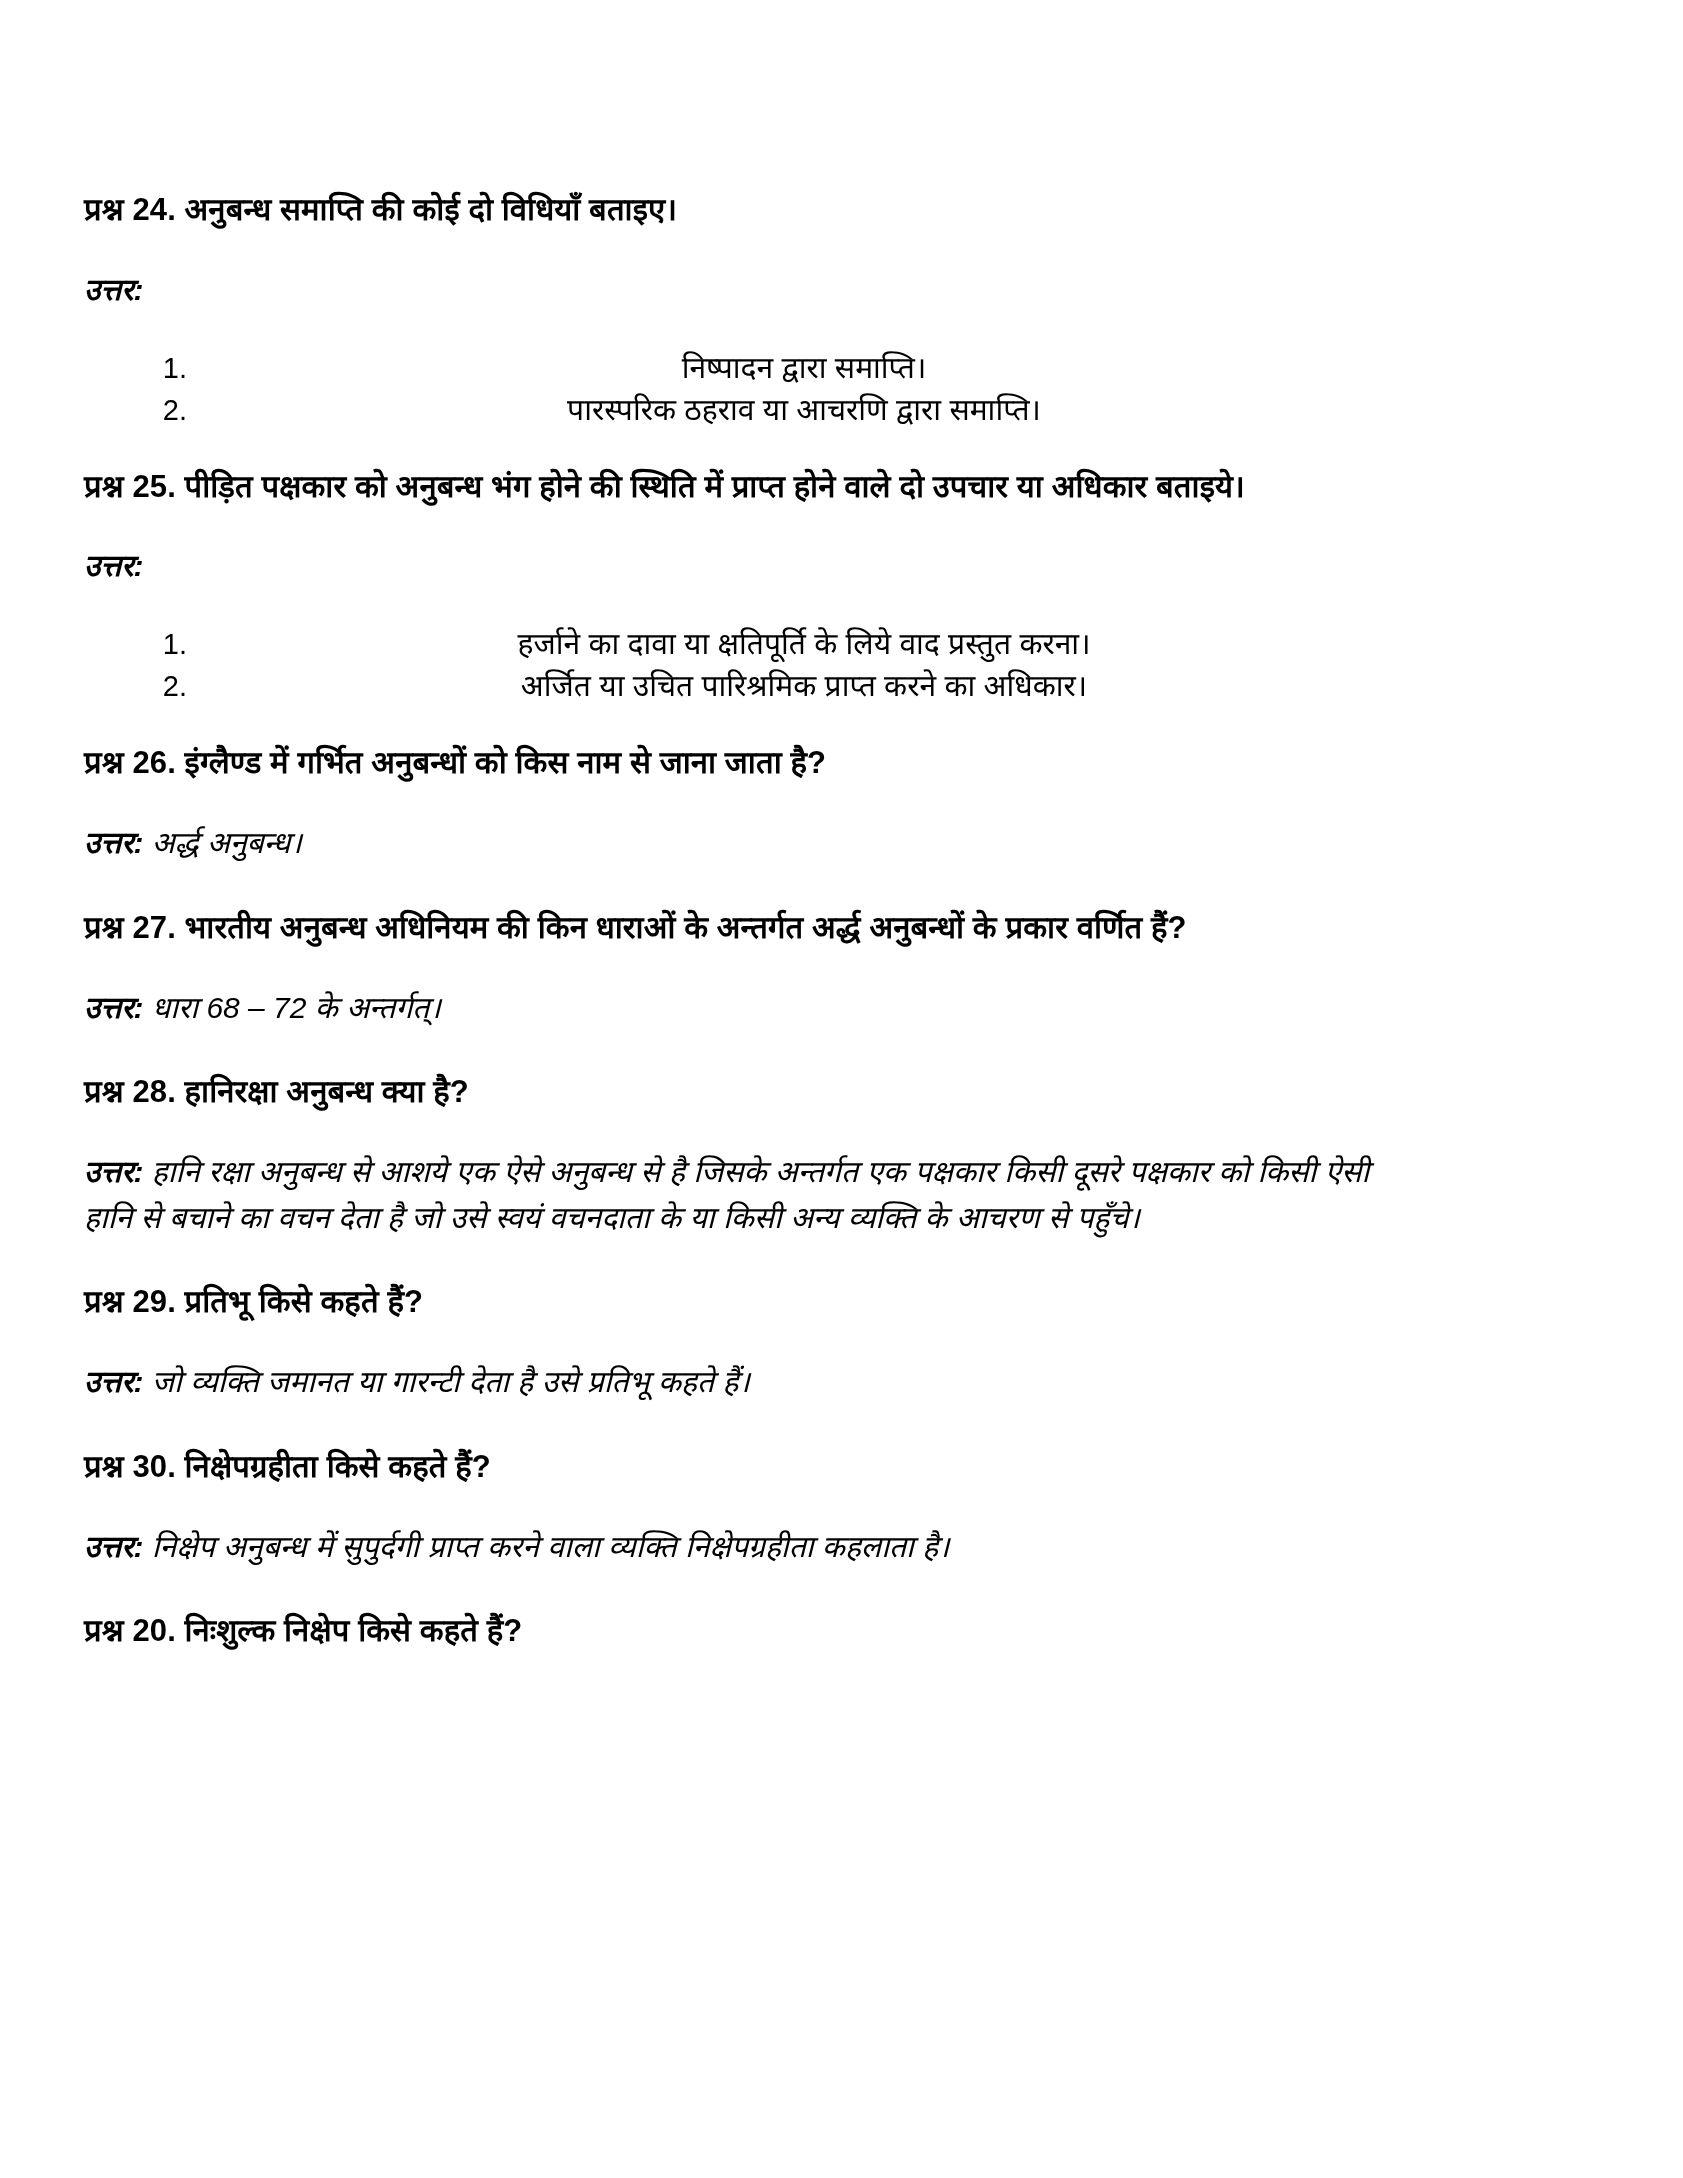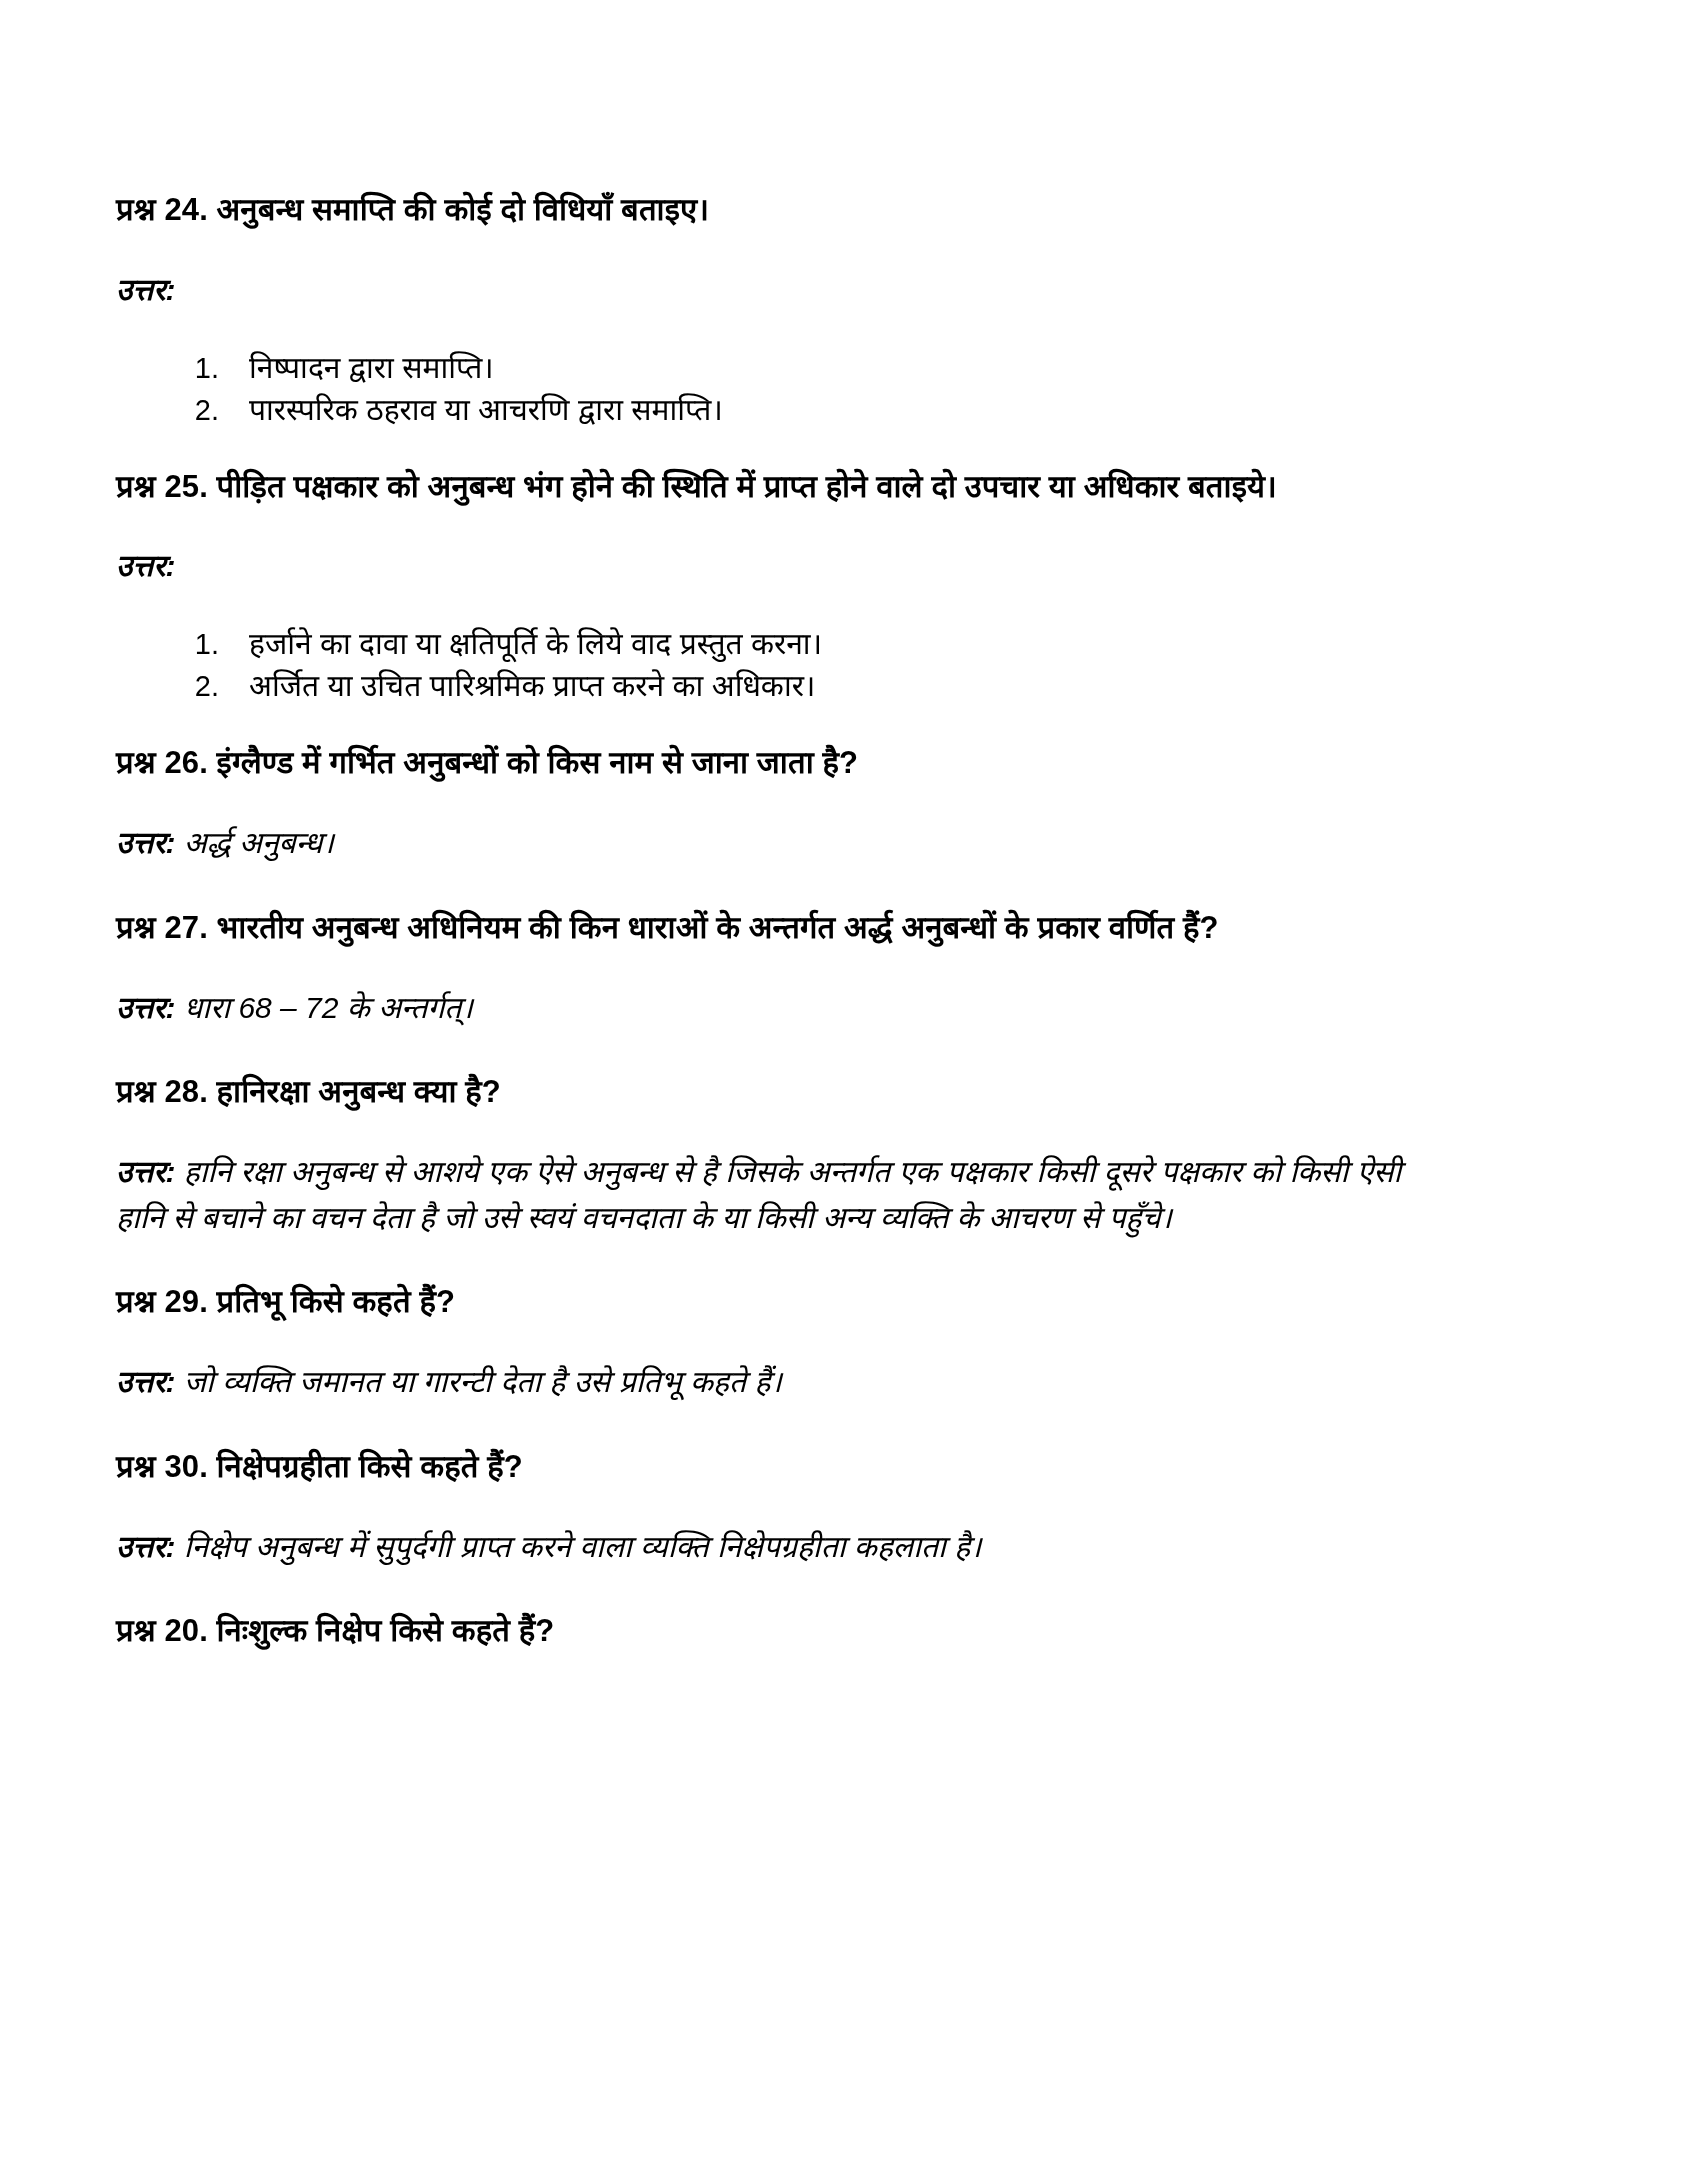--- a/index.html
+++ b/index.html
@@ -14,21 +14,21 @@
     overflow: hidden;
     font-family: "Liberation Sans", "DejaVu Sans", sans-serif;
     color: #000000;
     -webkit-font-smoothing: antialiased;
   }
 
   .page {
     box-sizing: border-box;
     width: 1683px;
     height: 1778px;
-    padding: 188px 188px 0 116px;
+    padding: 188px 188px 0 84px;
     background: #ffffff;
     position: relative;
   }
 
   .content {
     width: 1307px;
   }
 
   
   .q-heading {
@@ -59,20 +59,21 @@
   .blk-tight {
     margin-bottom: 34px;
   }
 
   
   ol.ans-list {
     margin: 0 0 0 0;
     padding: 0 0 0 111px;
     list-style-position: outside;
     list-style-type: decimal;
+    text-align: center;
   }
   ol.ans-list li {
     font-size: 30px;
     line-height: 1.40;
     padding-left: 22px;
     margin: 0;
   }
   ol.ans-list li::marker {
     font-size: 29px;
   }

